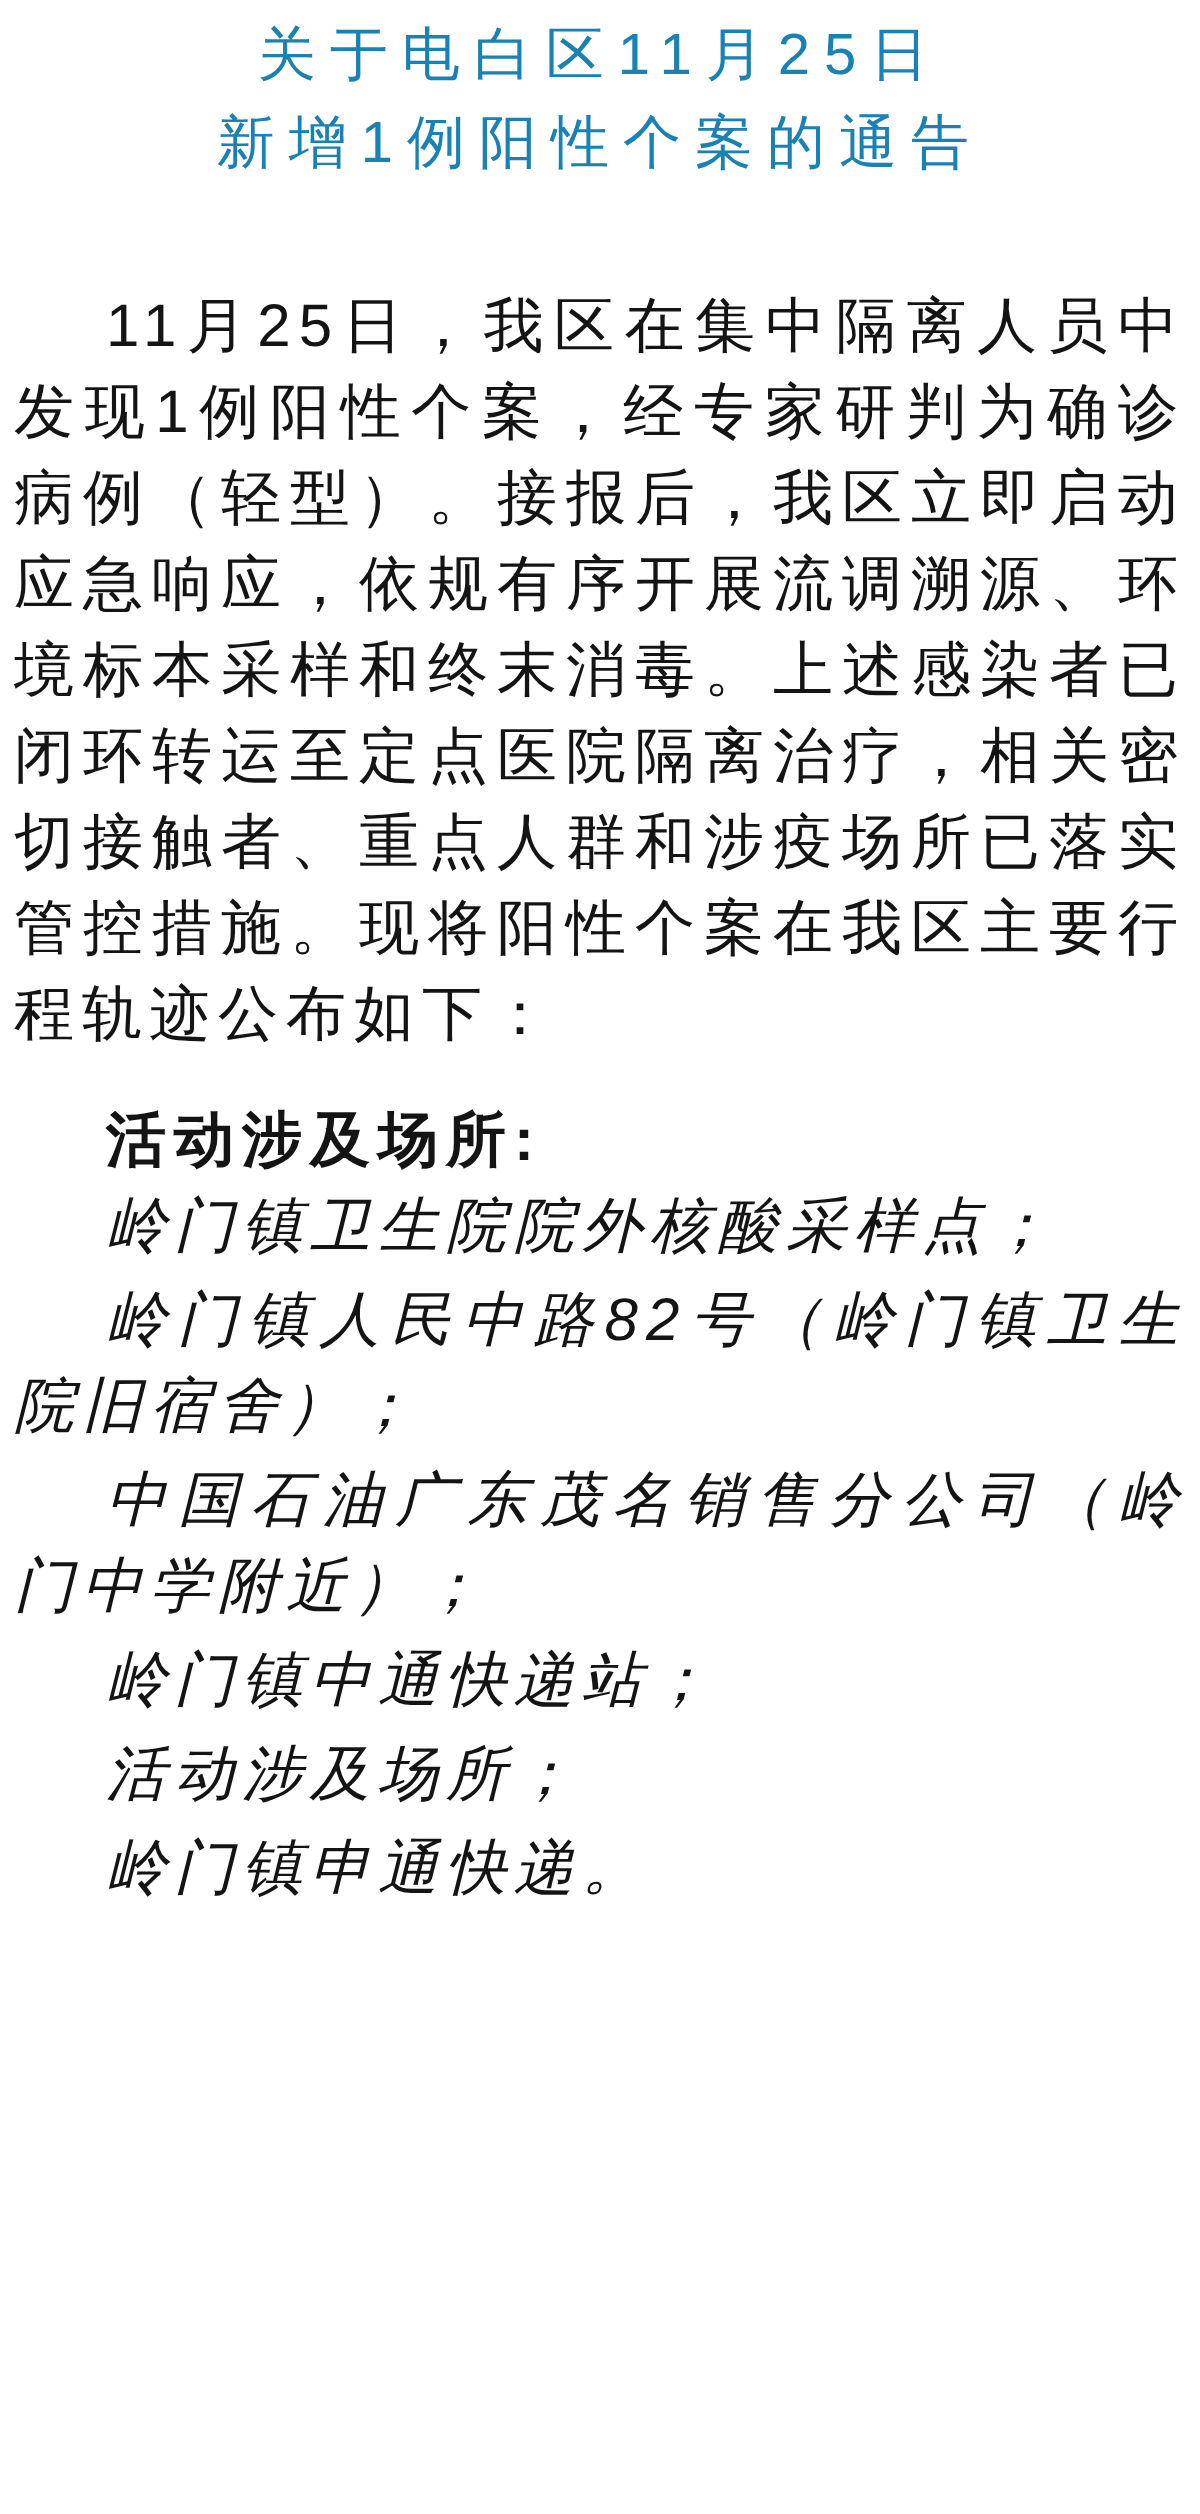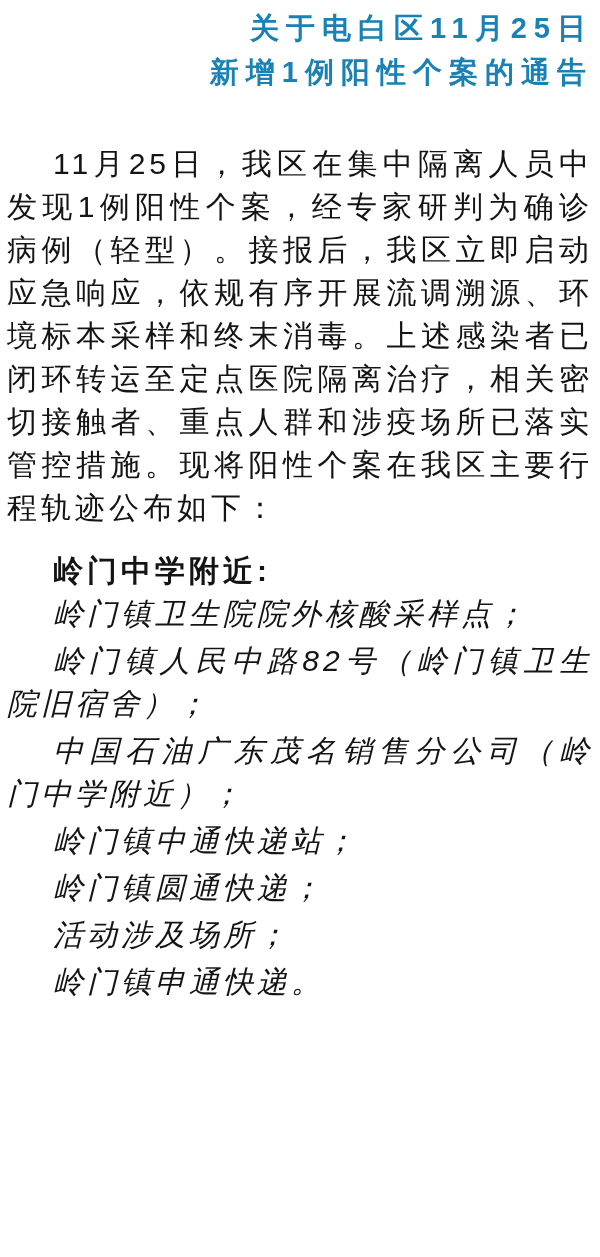--- a/index.html
+++ b/index.html
@@ -8,23 +8,23 @@
     width: 600px;
     min-height: 1257px;
     font-family: "Liberation Sans", sans-serif;
     color: var(--text, #141414);
   }
   .page {
     width: 600px;
     padding: 6px 7px 20px 7px;
   }
   .title {
-    text-align: right;
+    text-align: center;
     color: var(--accent, #1981b4);
-    font-weight: bold;
+    font-weight: normal;
     font-size: 29px;
     line-height: 44px;
     letter-spacing: 7px;
     margin-bottom: 48px;
   }
   .para {
     font-size: 30px;
     line-height: 43px;
     letter-spacing: 4px;
     text-align: justify;
@@ -51,25 +51,24 @@
 <div class="page">
 
   <h1 class="title">
     <span class="title-line">关于电白区11月25日</span><br>
     <span class="title-line">新增1例阳性个案的通告</span>
   </h1>
 
   <p class="para intro">11月25日，我区在集中隔离人员中发现1例阳性个案，经专家研判为确诊病例（轻型）。接报后，我区立即启动应急响应，依规有序开展流调溯源、环境标本采样和终末消毒。上述感染者已闭环转运至定点医院隔离治疗，相关密切接触者、重点人群和涉疫场所已落实管控措施。现将阳性个案在我区主要行程轨迹公布如下：</p>
 
 
-  <p class="para venues-header">岭门中学附近:</p>
+  <p class="para venues-header">活动涉及场所:</p>
 
   <div>
       <p class="para venue-item">岭门镇卫生院院外核酸采样点；</p>
       <p class="para venue-item">岭门镇人民中路82号（岭门镇卫生院旧宿舍）；</p>
       <p class="para venue-item">中国石油广东茂名销售分公司（岭门中学附近）；</p>
       <p class="para venue-item">岭门镇中通快递站；</p>
-      <p class="para venue-item">岭门镇圆通快递；</p>
       <p class="para venue-item">活动涉及场所；</p>
       <p class="para venue-item">岭门镇申通快递。</p>
     </div>
 
 </div>
 
 </body></html>

